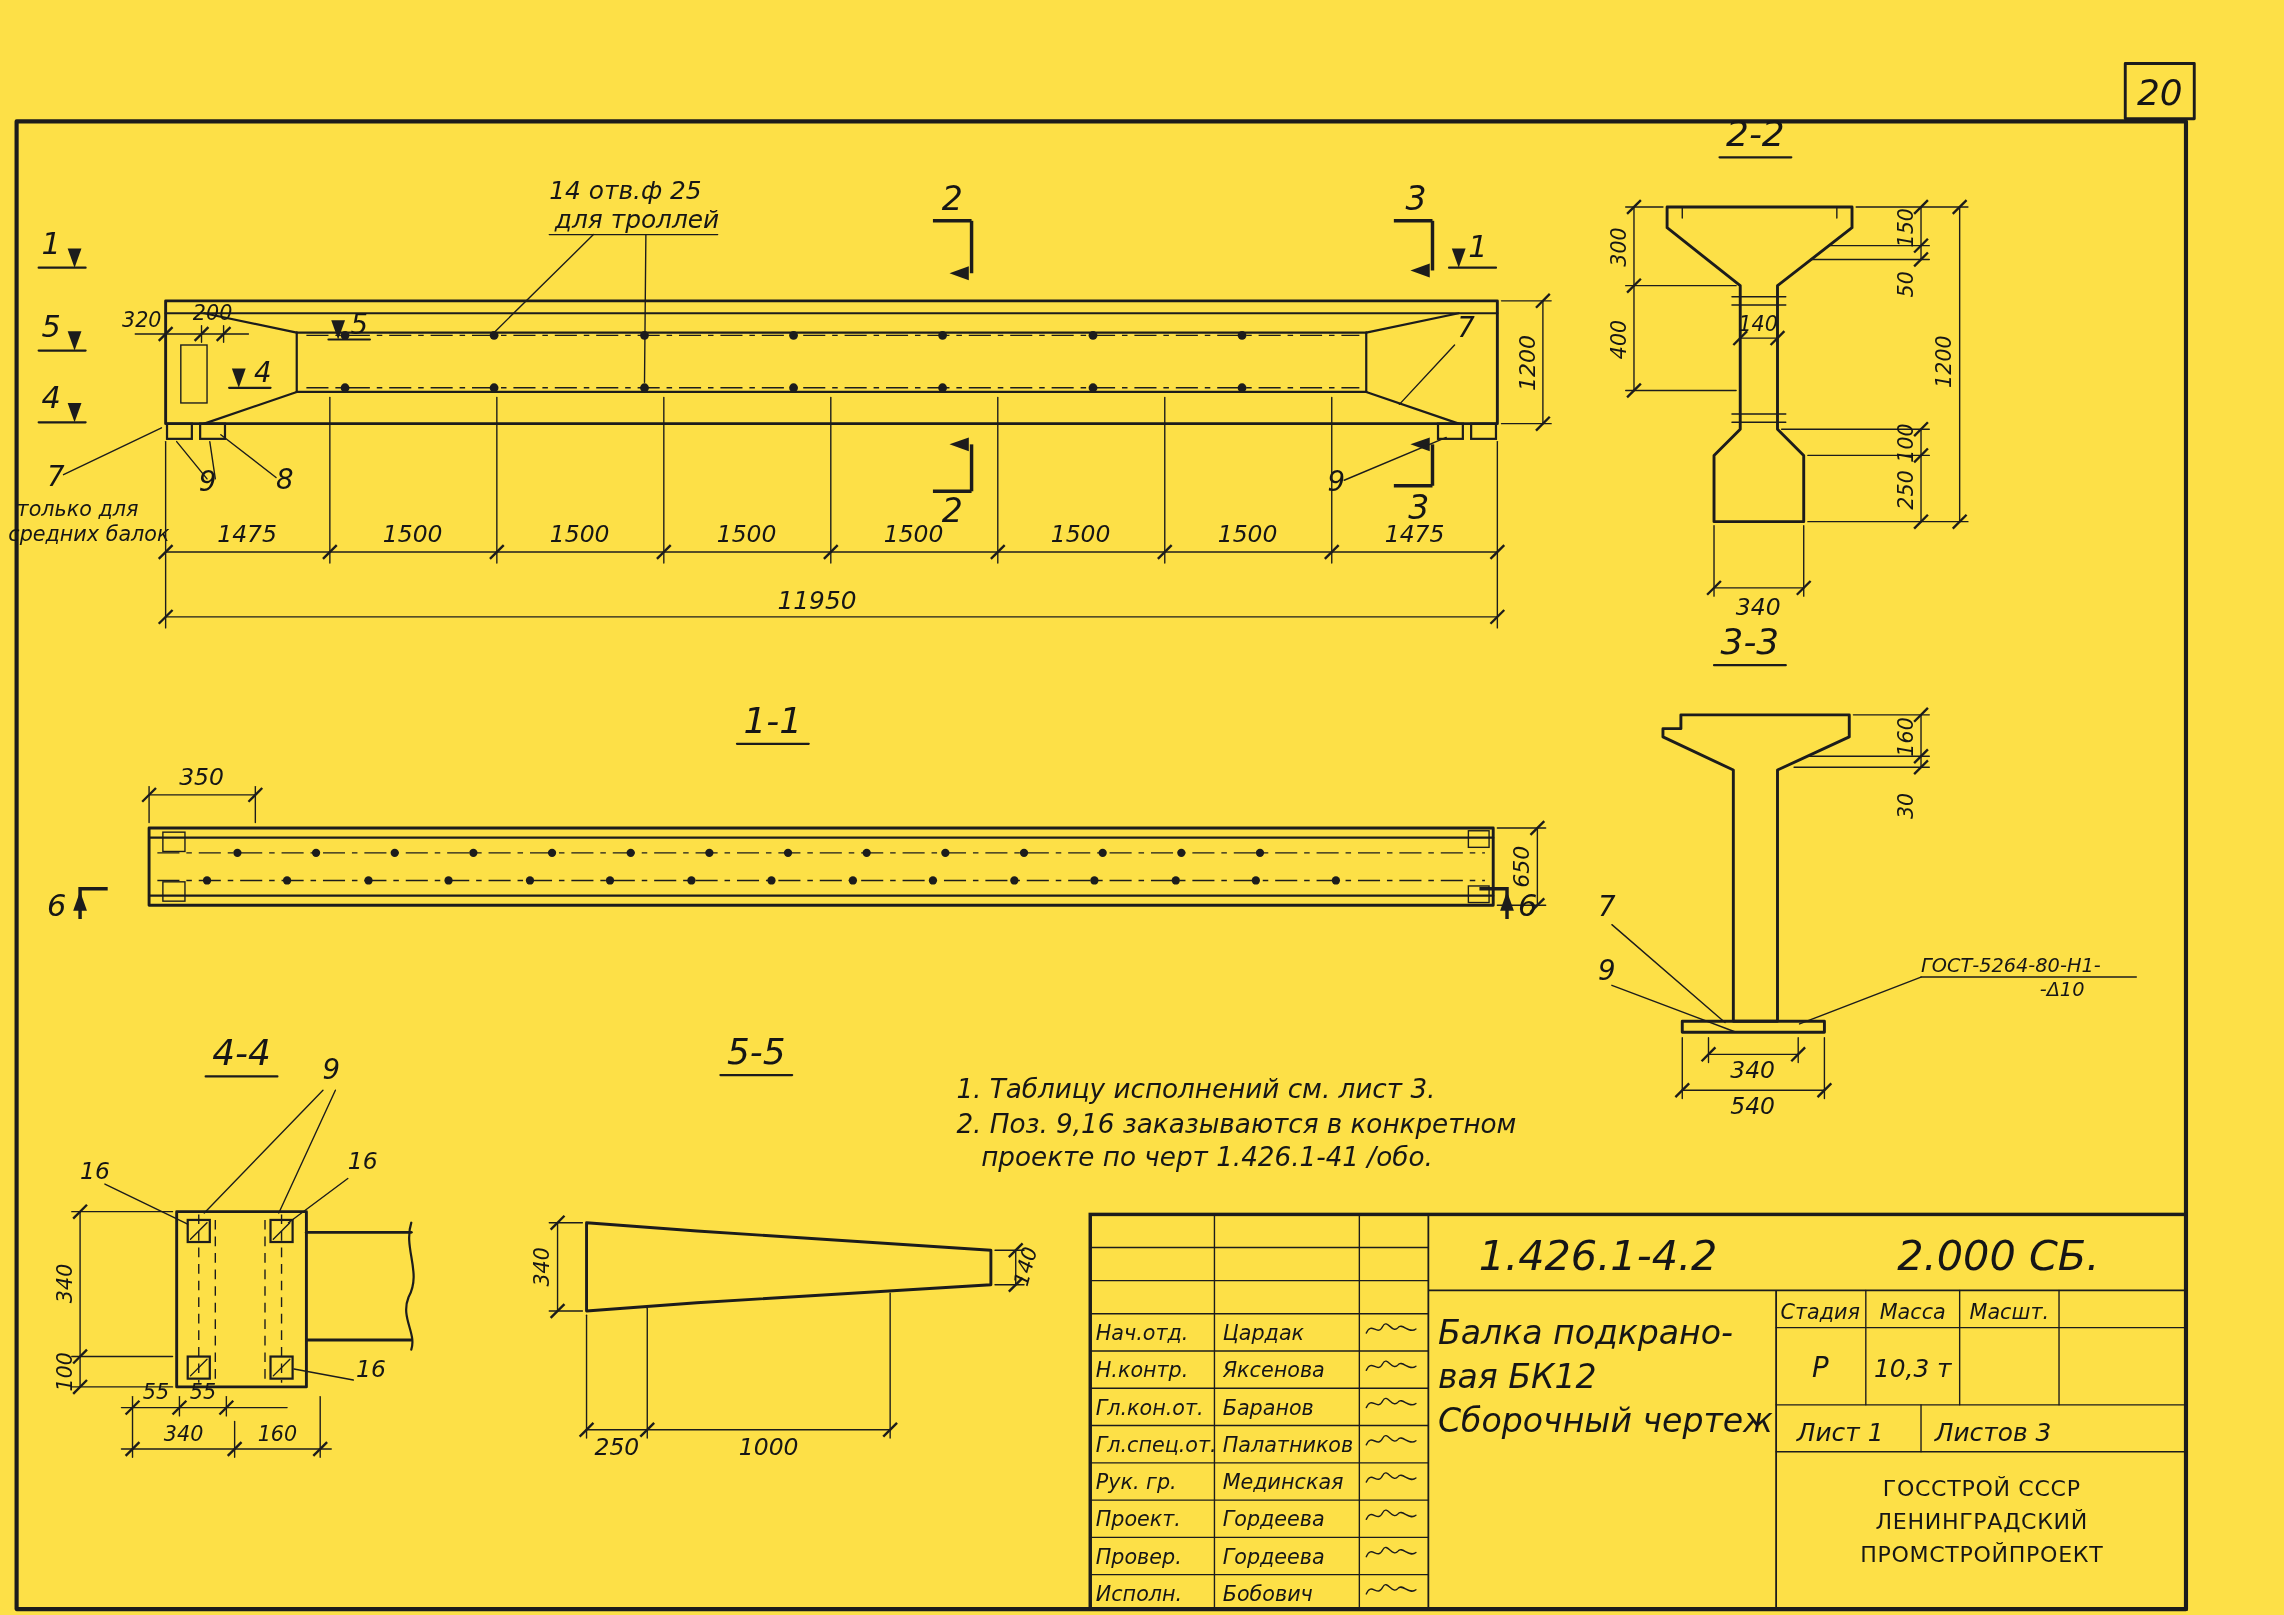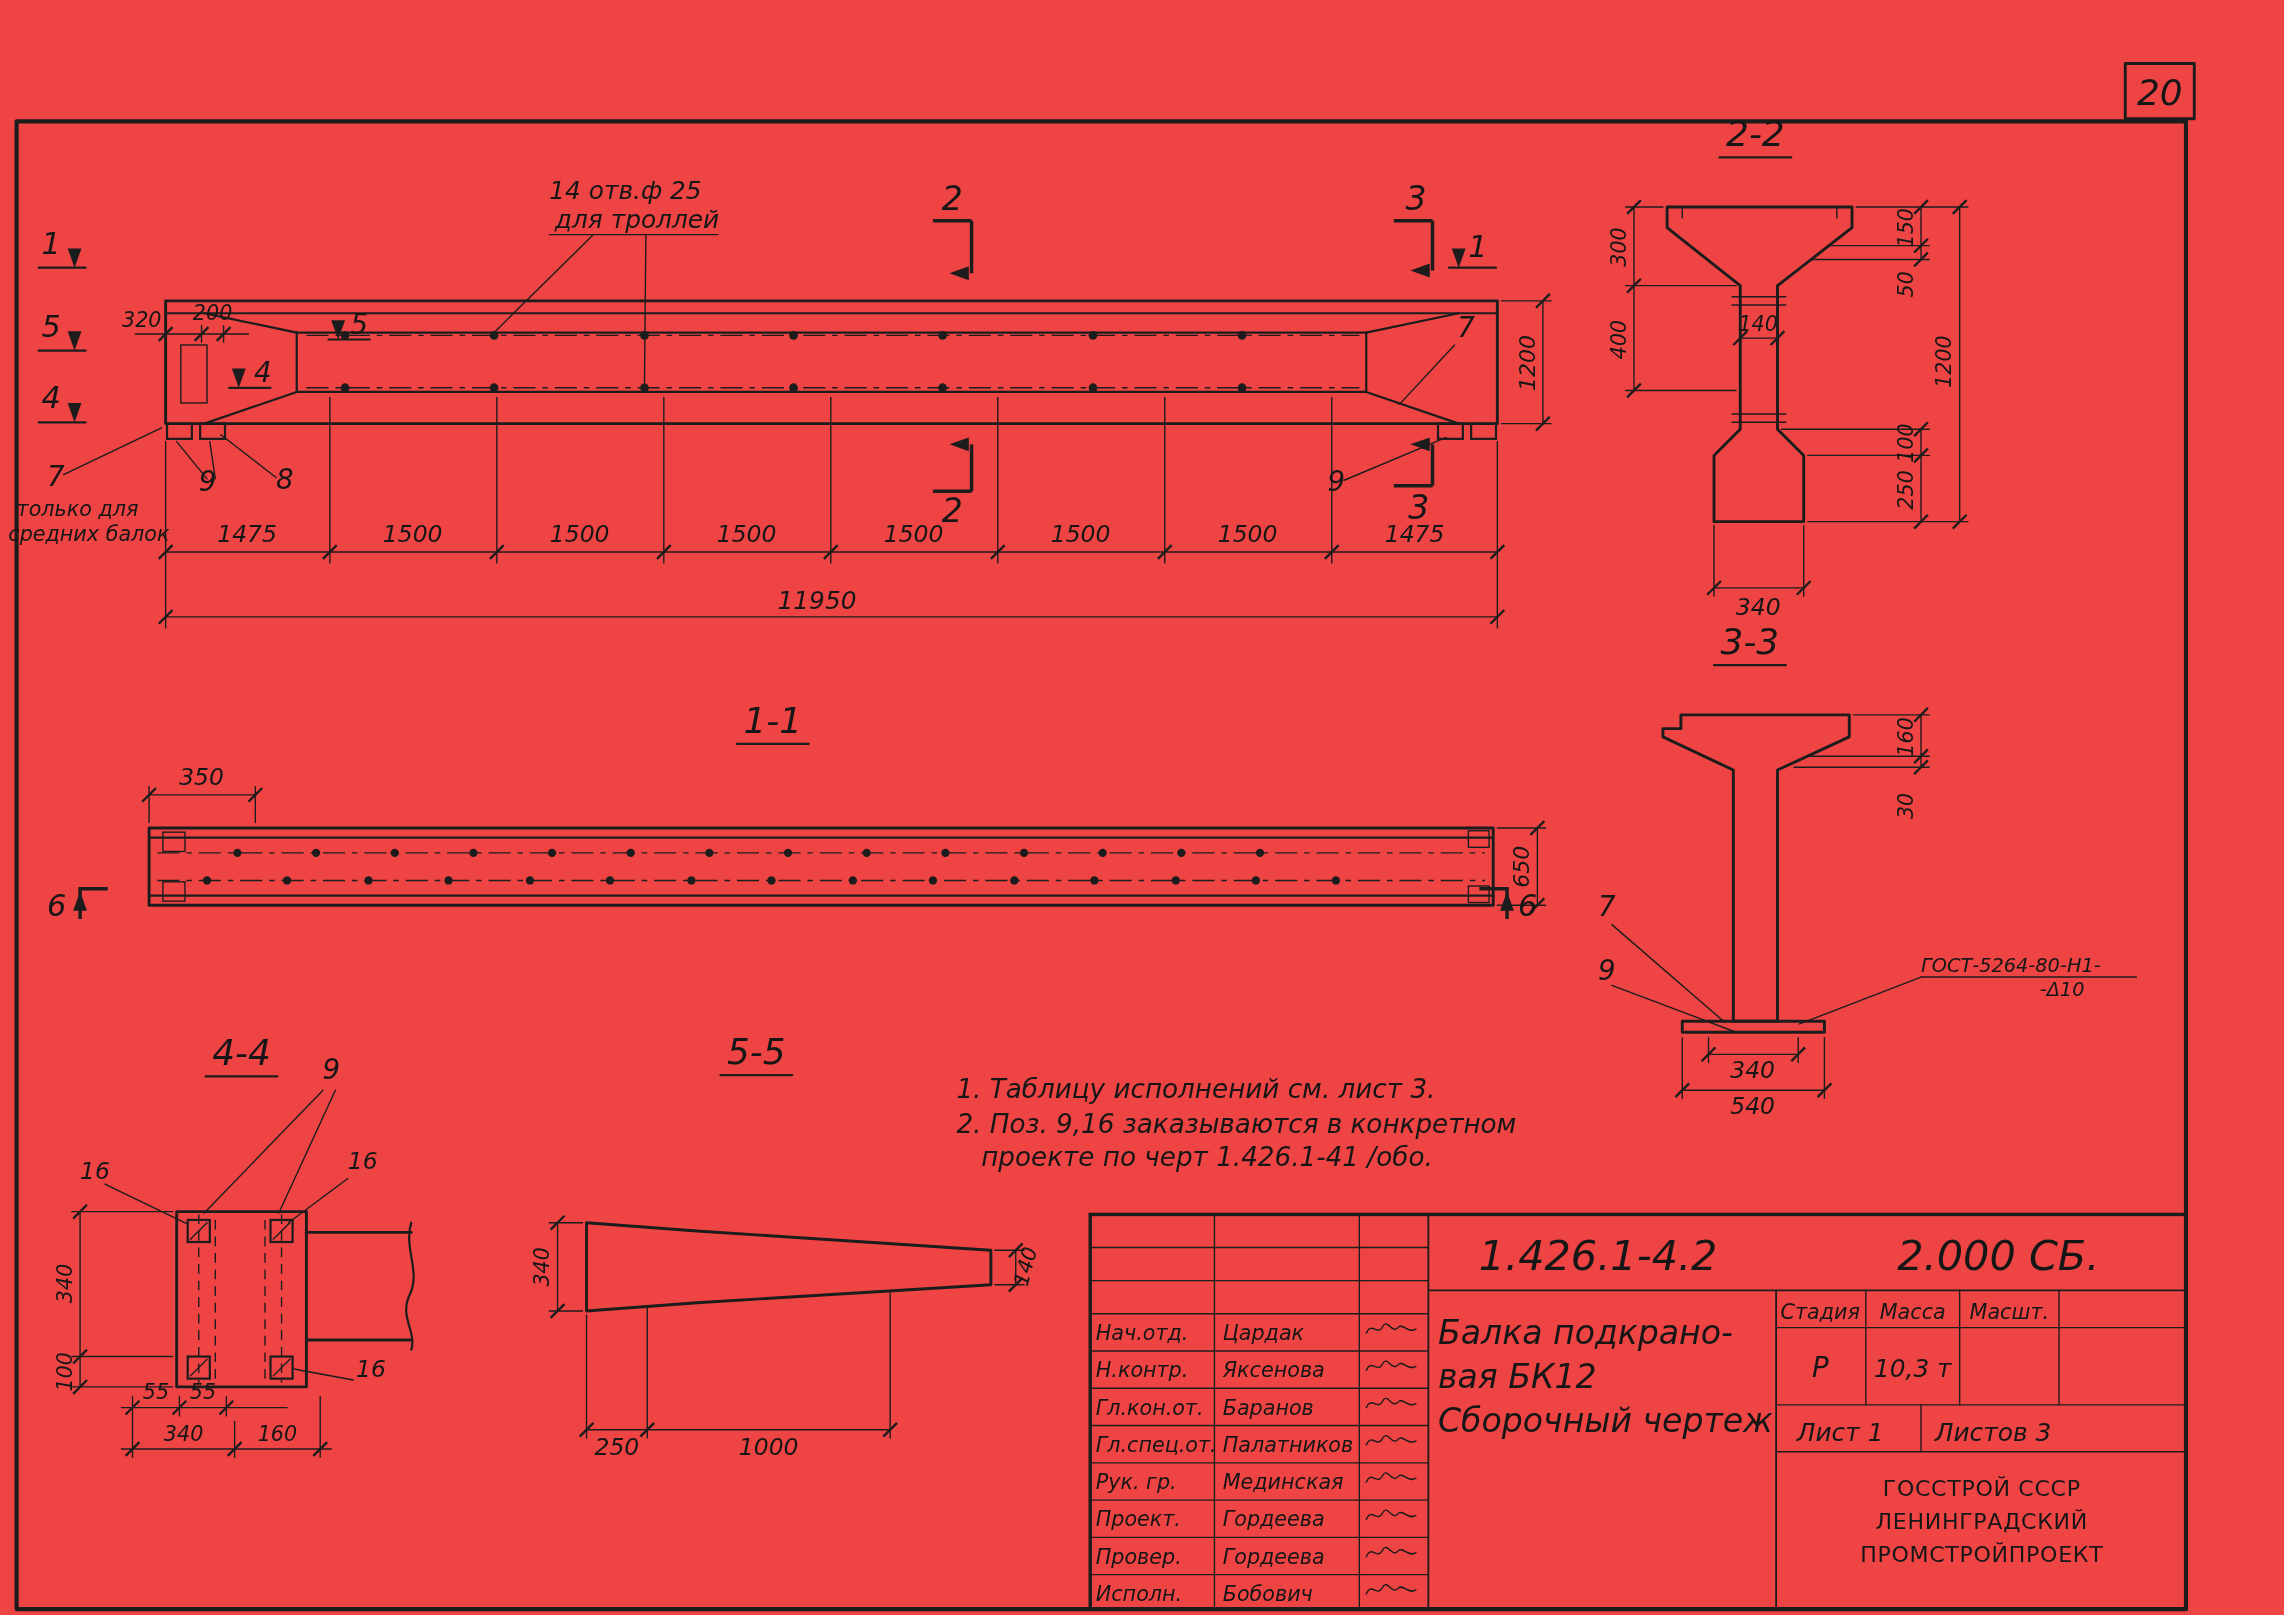--- a/index.html
+++ b/index.html
@@ -1,16 +1,16 @@
 <!DOCTYPE html>
 <html style="font-size:7.4px"><head>
 <meta charset="utf-8">
 <style>
   html,body{margin:0;padding:0;background:#fbfaf5;}
-  .page{width:2284px;height:1616px;background:#ef4444;position:relative;overflow:hidden;}
+  .page{width:2284px;height:1616px;background:#fde047;position:relative;overflow:hidden;}
   svg{display:block;}
   
   .s3{stroke:#1c1c1c;stroke-width:3;fill:none;stroke-linejoin:round;}
   .s25{stroke:#1c1c1c;stroke-width:2.5;fill:none;}
   .s2{stroke:#1c1c1c;stroke-width:2.1;fill:none;stroke-linecap:round;stroke-linejoin:round;}
   .s16{stroke:#1c1c1c;stroke-width:1.6;fill:none;stroke-linecap:round;}
   .s12{stroke:#1c1c1c;stroke-width:1.3;fill:none;}
   .s1{stroke:#1c1c1c;stroke-width:1;fill:none;stroke-linecap:round;}
   .cl{stroke:#1c1c1c;stroke-width:1;fill:none;stroke-dasharray:16 5 4 5;}
   .dash{stroke:#1c1c1c;stroke-width:1;fill:none;stroke-dasharray:7 5;}

